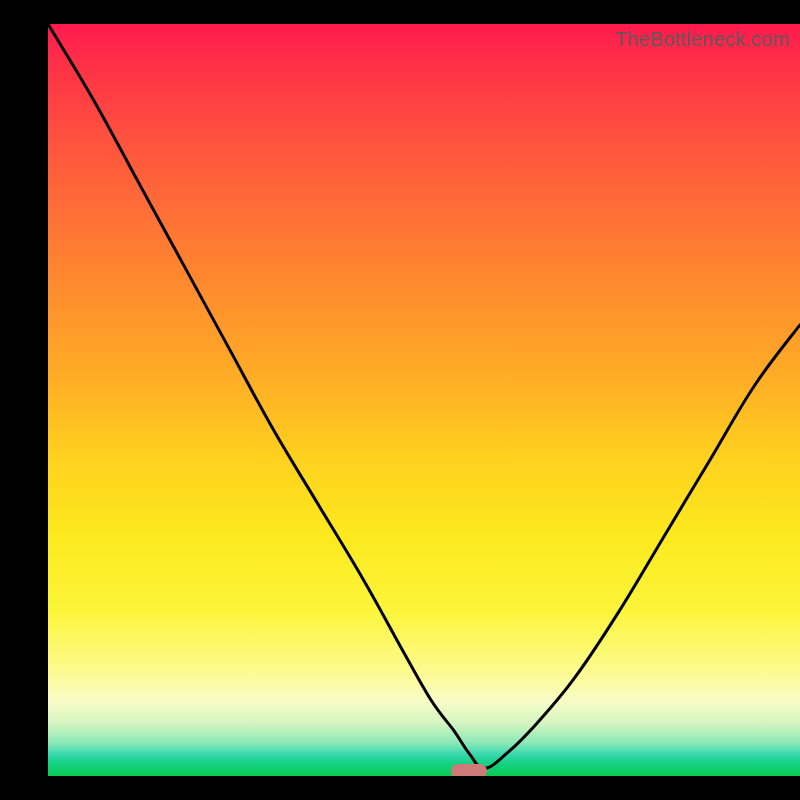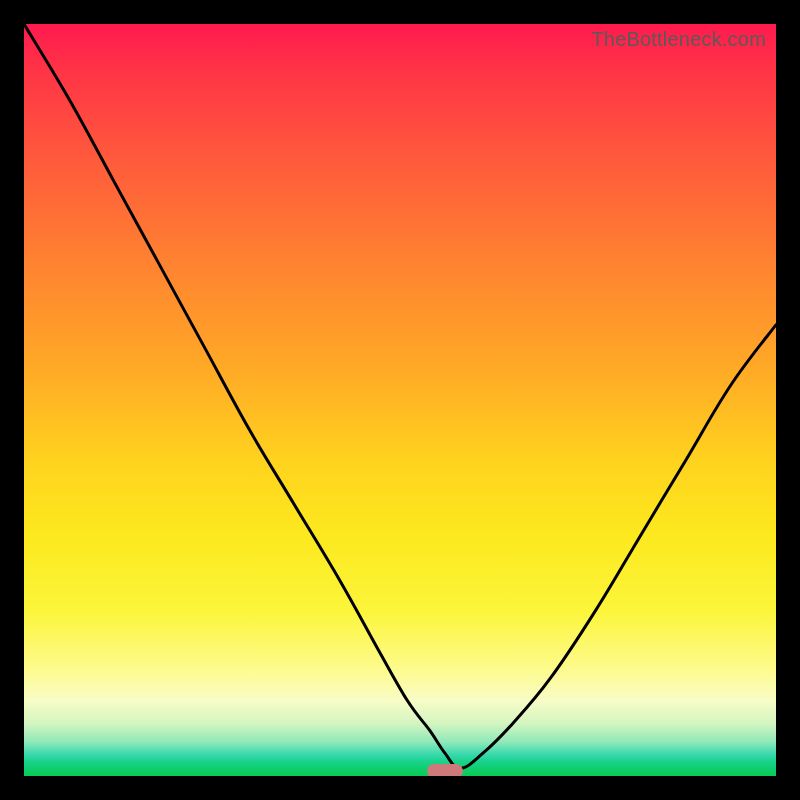--- a/index.html
+++ b/index.html
@@ -9,20 +9,21 @@
     height: 800px;
     background: #000;
     overflow: hidden;
     font-family: Arial, Helvetica, sans-serif;
   }
   .frame {
     position: relative;
     width: 720px;
     height: 800px;
     background: #000;
+    margin-left: 24px;
   }
   .plot-area {
     position: absolute;
     left: 24px;
     top: 24px;
     width: 752px;
     height: 752px;
     overflow: hidden;
   }
   .gradient {

